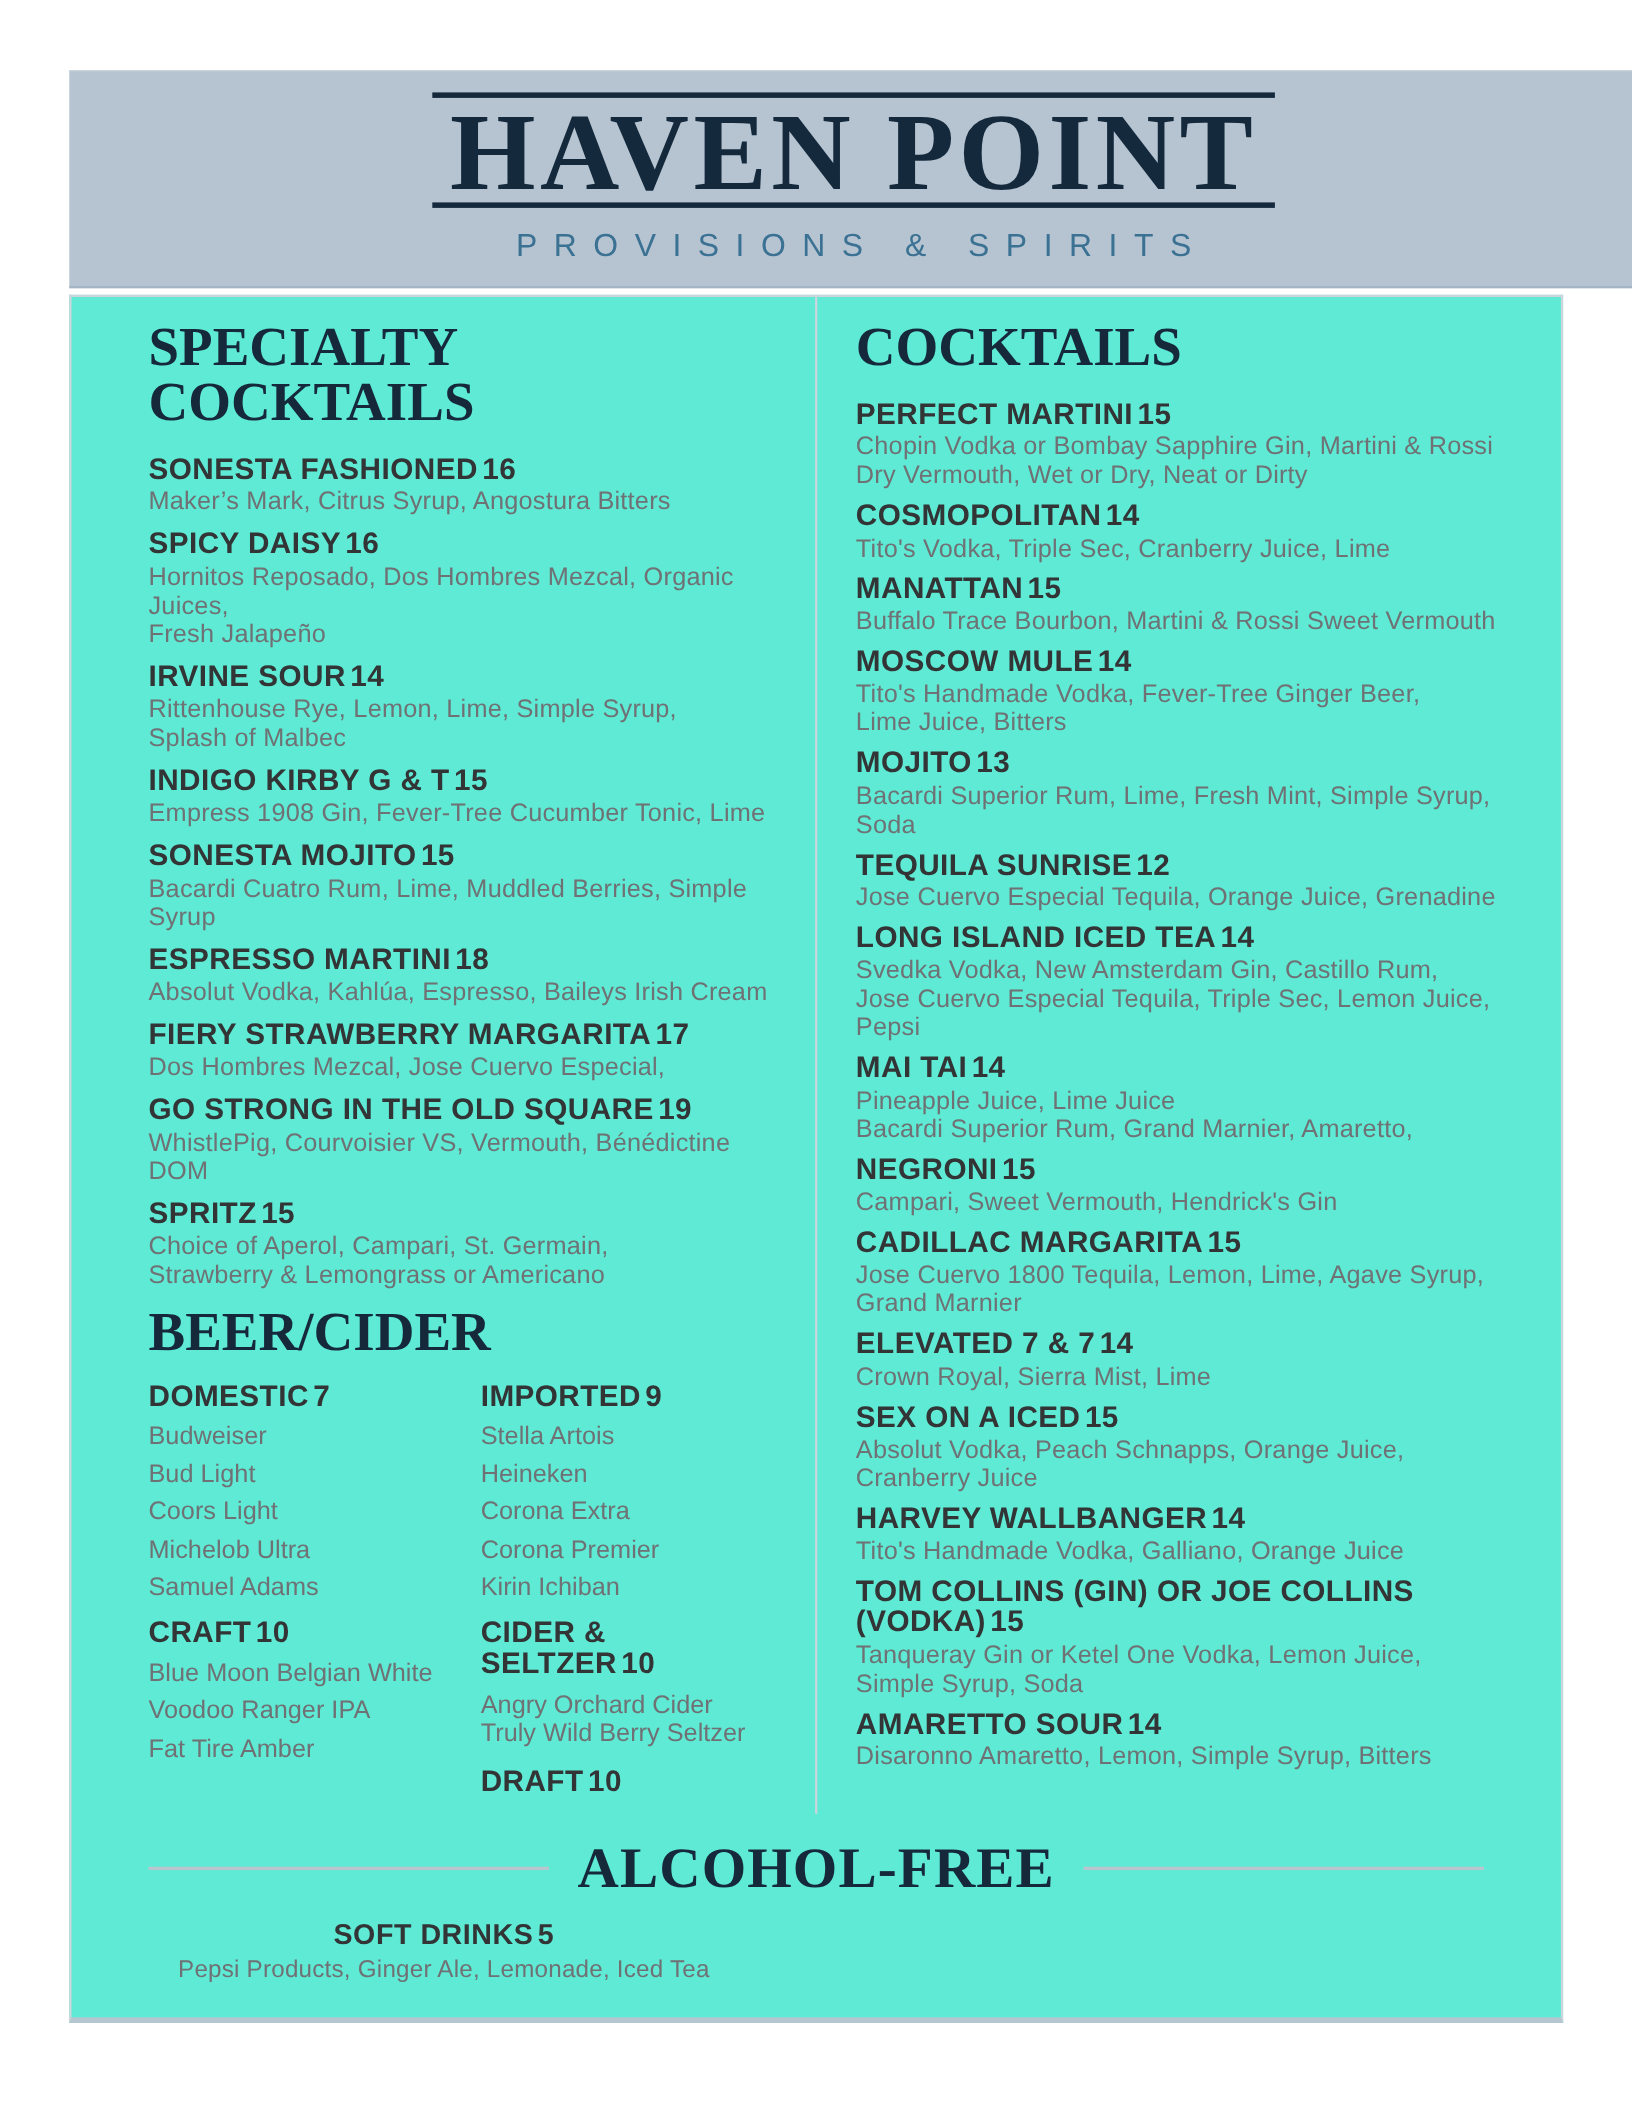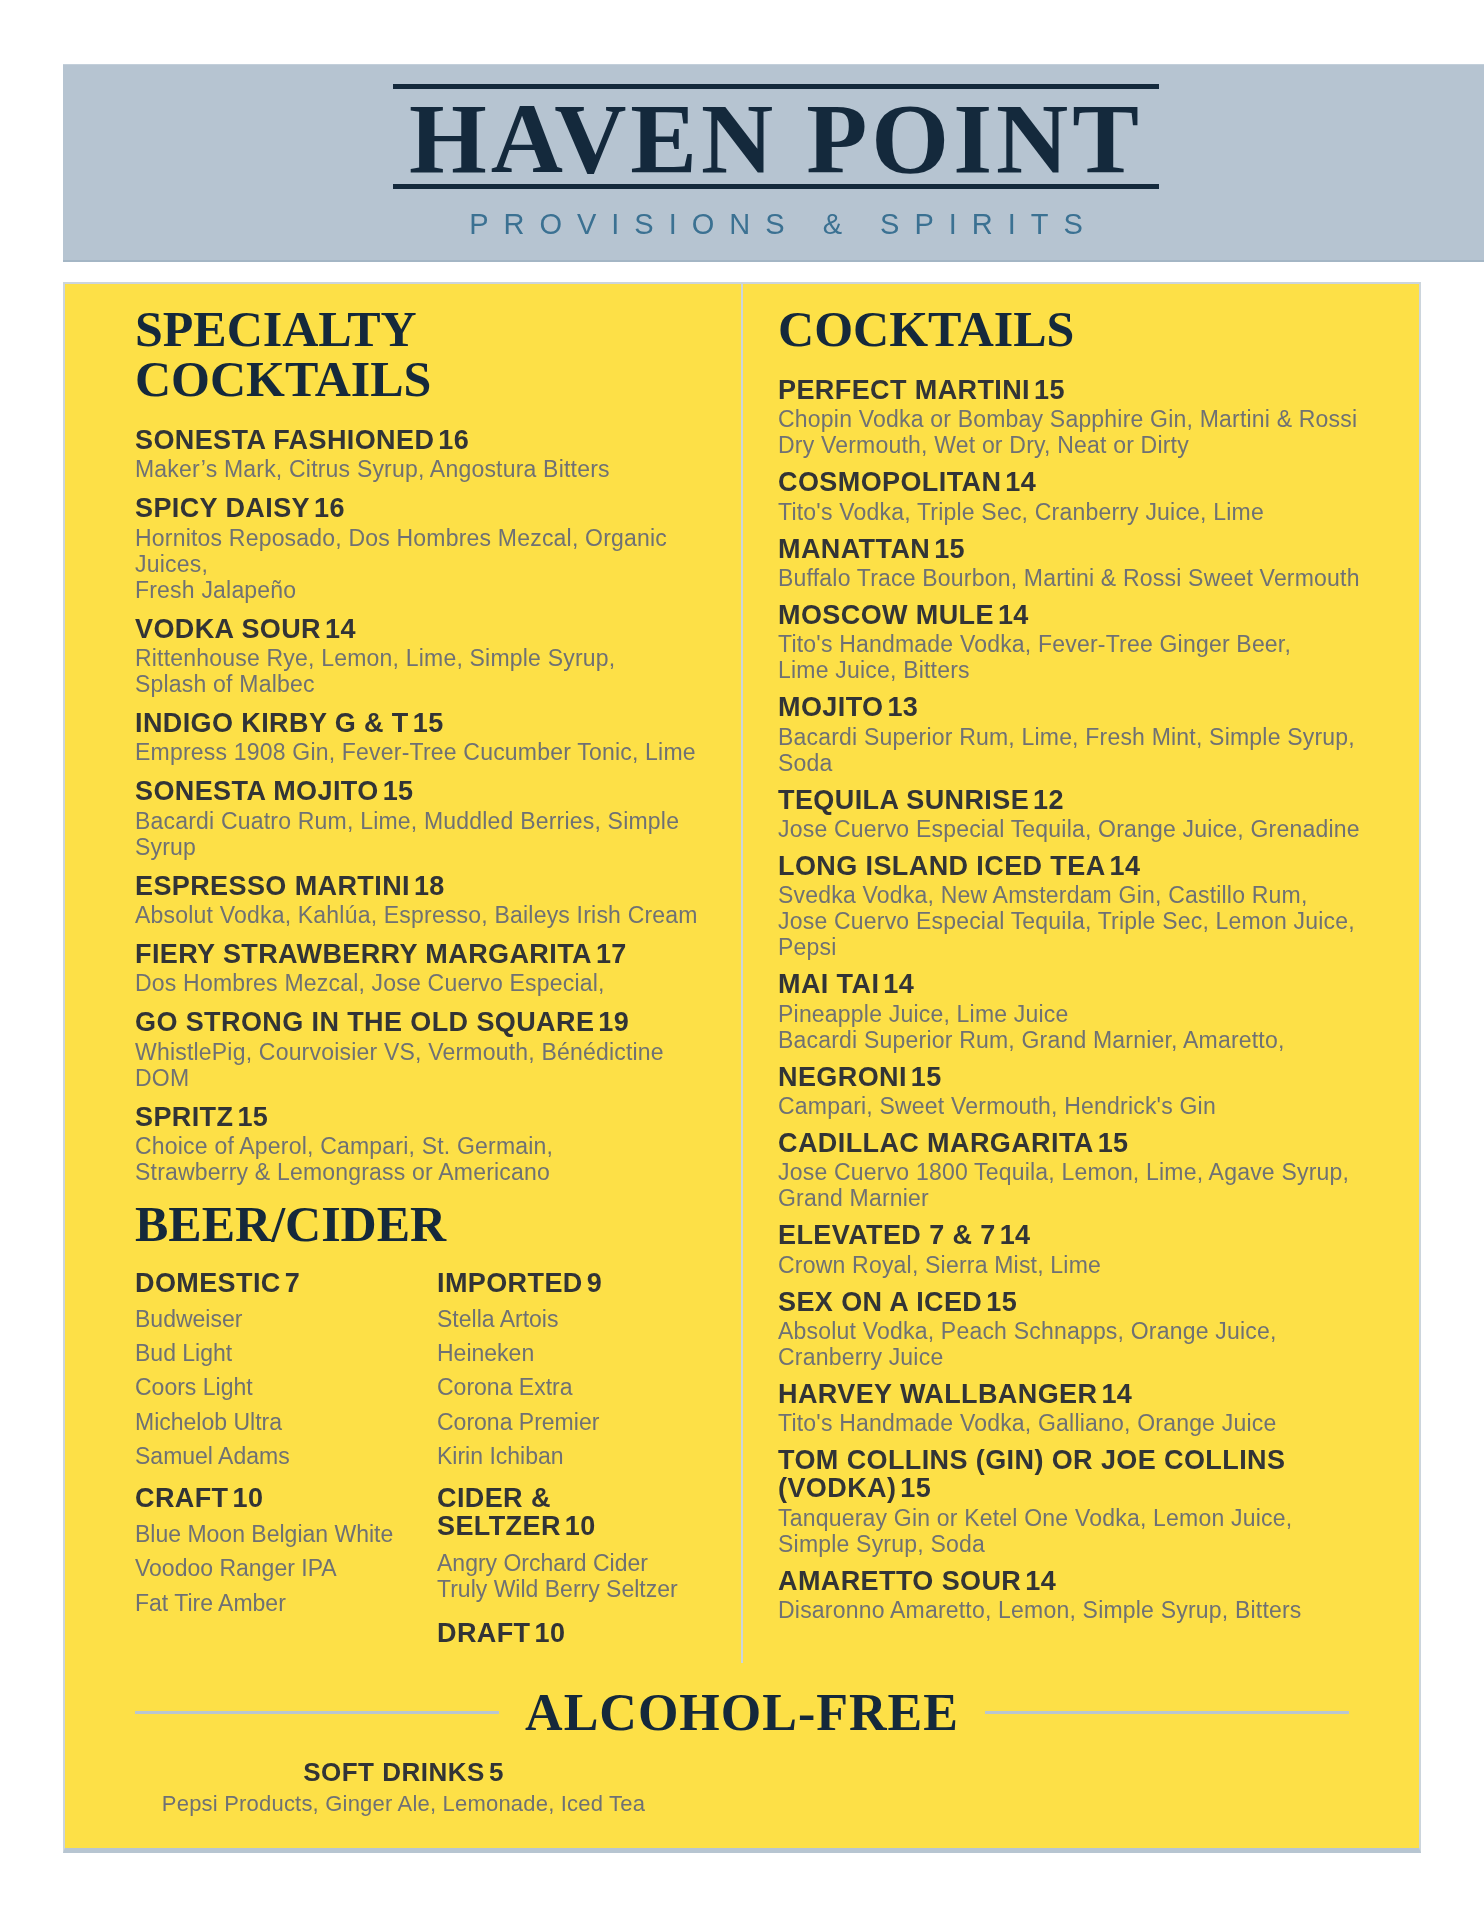--- a/index.html
+++ b/index.html
@@ -19,23 +19,23 @@
     font-size:100px;line-height:0.84;color:#14293c;letter-spacing:4px;
     border-top:5px solid #14293c;border-bottom:5px solid #14293c;
     padding:8px 16px 3px 16px;white-space:nowrap;
   }
   .subtitle{
     margin-top:19px;font-size:29px;letter-spacing:15px;text-indent:15px;
     color:#3b7192;white-space:nowrap;
   }
   
   .menu-box{
-    position:absolute;left:63px;top:282px;width:1358px;height:1571px;
+    position:absolute;left:63px;top:268px;width:1358px;height:1571px;
     box-sizing:border-box;border:2px solid #ccd5dc;border-bottom:5px solid #b7c5d1;
-    overflow:hidden;background:#fde047;
+    overflow:hidden;background:#5eead4;
   }
   .columns{display:flex;align-items:stretch;}
   .col{box-sizing:border-box;}
   .col-left{width:679px;border-right:2px solid #ccd5dc;padding:20px 26px 0 70px;}
   .col-right{width:677px;padding:20px 20px 0 35px;}
   .section-title{
     font-family:"Liberation Serif",serif;font-weight:700;font-size:50px;
     line-height:1.0;color:#15293b;margin:0 0 22px 0;letter-spacing:0;
   }
   .section-title div{line-height:1.0;}
@@ -105,21 +105,21 @@
     <div class="item-name">
       <span>SPICY DAISY</span><span class="price">16</span>
     </div>
     <div class="item-desc">
               <div>Hornitos Reposado, Dos Hombres Mezcal, Organic Juices,</div>
               <div>Fresh Jalapeño</div>
             </div>
   </div>
           <div class="item">
     <div class="item-name">
-      <span>VODKA SOUR</span><span class="price">14</span>
+      <span>IRVINE SOUR</span><span class="price">14</span>
     </div>
     <div class="item-desc">
               <div>Rittenhouse Rye, Lemon, Lime, Simple Syrup,</div>
               <div>Splash of Malbec</div>
             </div>
   </div>
           <div class="item">
     <div class="item-name">
       <span>INDIGO KIRBY G &amp; T</span><span class="price">15</span>
     </div>

